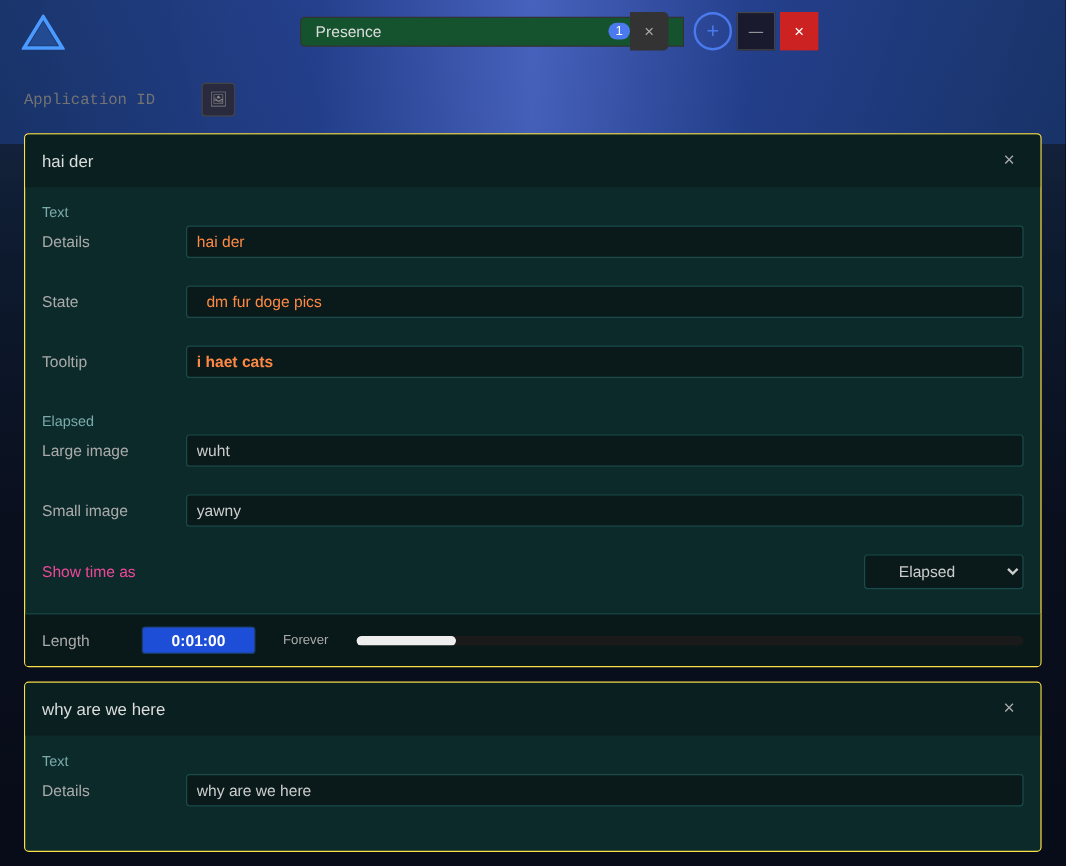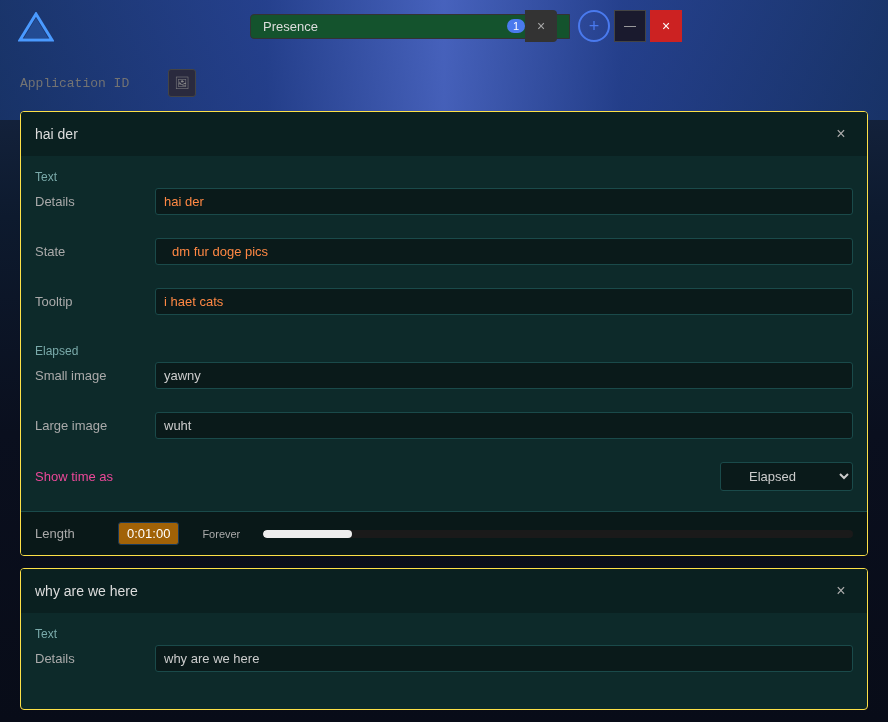--- a/index.html
+++ b/index.html
@@ -261,24 +261,25 @@
       gap: 23px;
     }
     .length-label {
       color: #aaa;
       font-size: 13px;
       min-width: 60px;
     }
     .length-time {
       color: #fff;
       font-size: 13px;
-      background: #a16207;
-      padding: 3px 8px;
+      background: #1d4ed8;
+      padding: 3px 24px;
       border-radius: 3px;
       border: 1px solid #1a3a5a;
+      font-weight: bold;
     }
     .length-forever {
       color: #aaa;
       font-size: 11px;
     }
     .length-bar-container {
       flex: 1;
       height: 8px;
       background: #1a1a1a;
       border-radius: 4px;
@@ -344,32 +345,32 @@
       <div class="form-row">
         <span class="form-label">Details</span>
         <input class="form-input" style="color: rgb(255, 136, 68);" value="hai der">
       </div>
       <div class="form-row">
         <span class="form-label">State</span>
         <input class="form-input" style="color: rgb(255, 136, 68); padding-left: 16px;" value="dm fur doge pics">
       </div>
       <div class="form-row">
         <span class="form-label">Tooltip</span>
-        <input class="form-input" style="color: rgb(255, 136, 68);" value="i haet cats">
+        <input class="form-input" style="color: rgb(255, 136, 68); font-weight: bold;" value="i haet cats">
       </div>
 
       <div class="section-label">Elapsed</div>
 
+      <div class="form-row">
+        <span class="form-label">Large image</span>
+        <input class="form-input normal" value="wuht" style="">
+      </div>
       <div class="form-row">
         <span class="form-label">Small image</span>
         <input class="form-input normal" value="yawny" style="">
-      </div>
-      <div class="form-row">
-        <span class="form-label">Large image</span>
-        <input class="form-input normal" value="wuht" style="">
       </div>
 
       <div class="show-time-row">
         <span class="show-time-label">Show time as</span>
         <select class="show-time-select">
           <option>Elapsed</option>
           <option>Remaining</option>
           <option>None</option>
         </select>
       </div>

